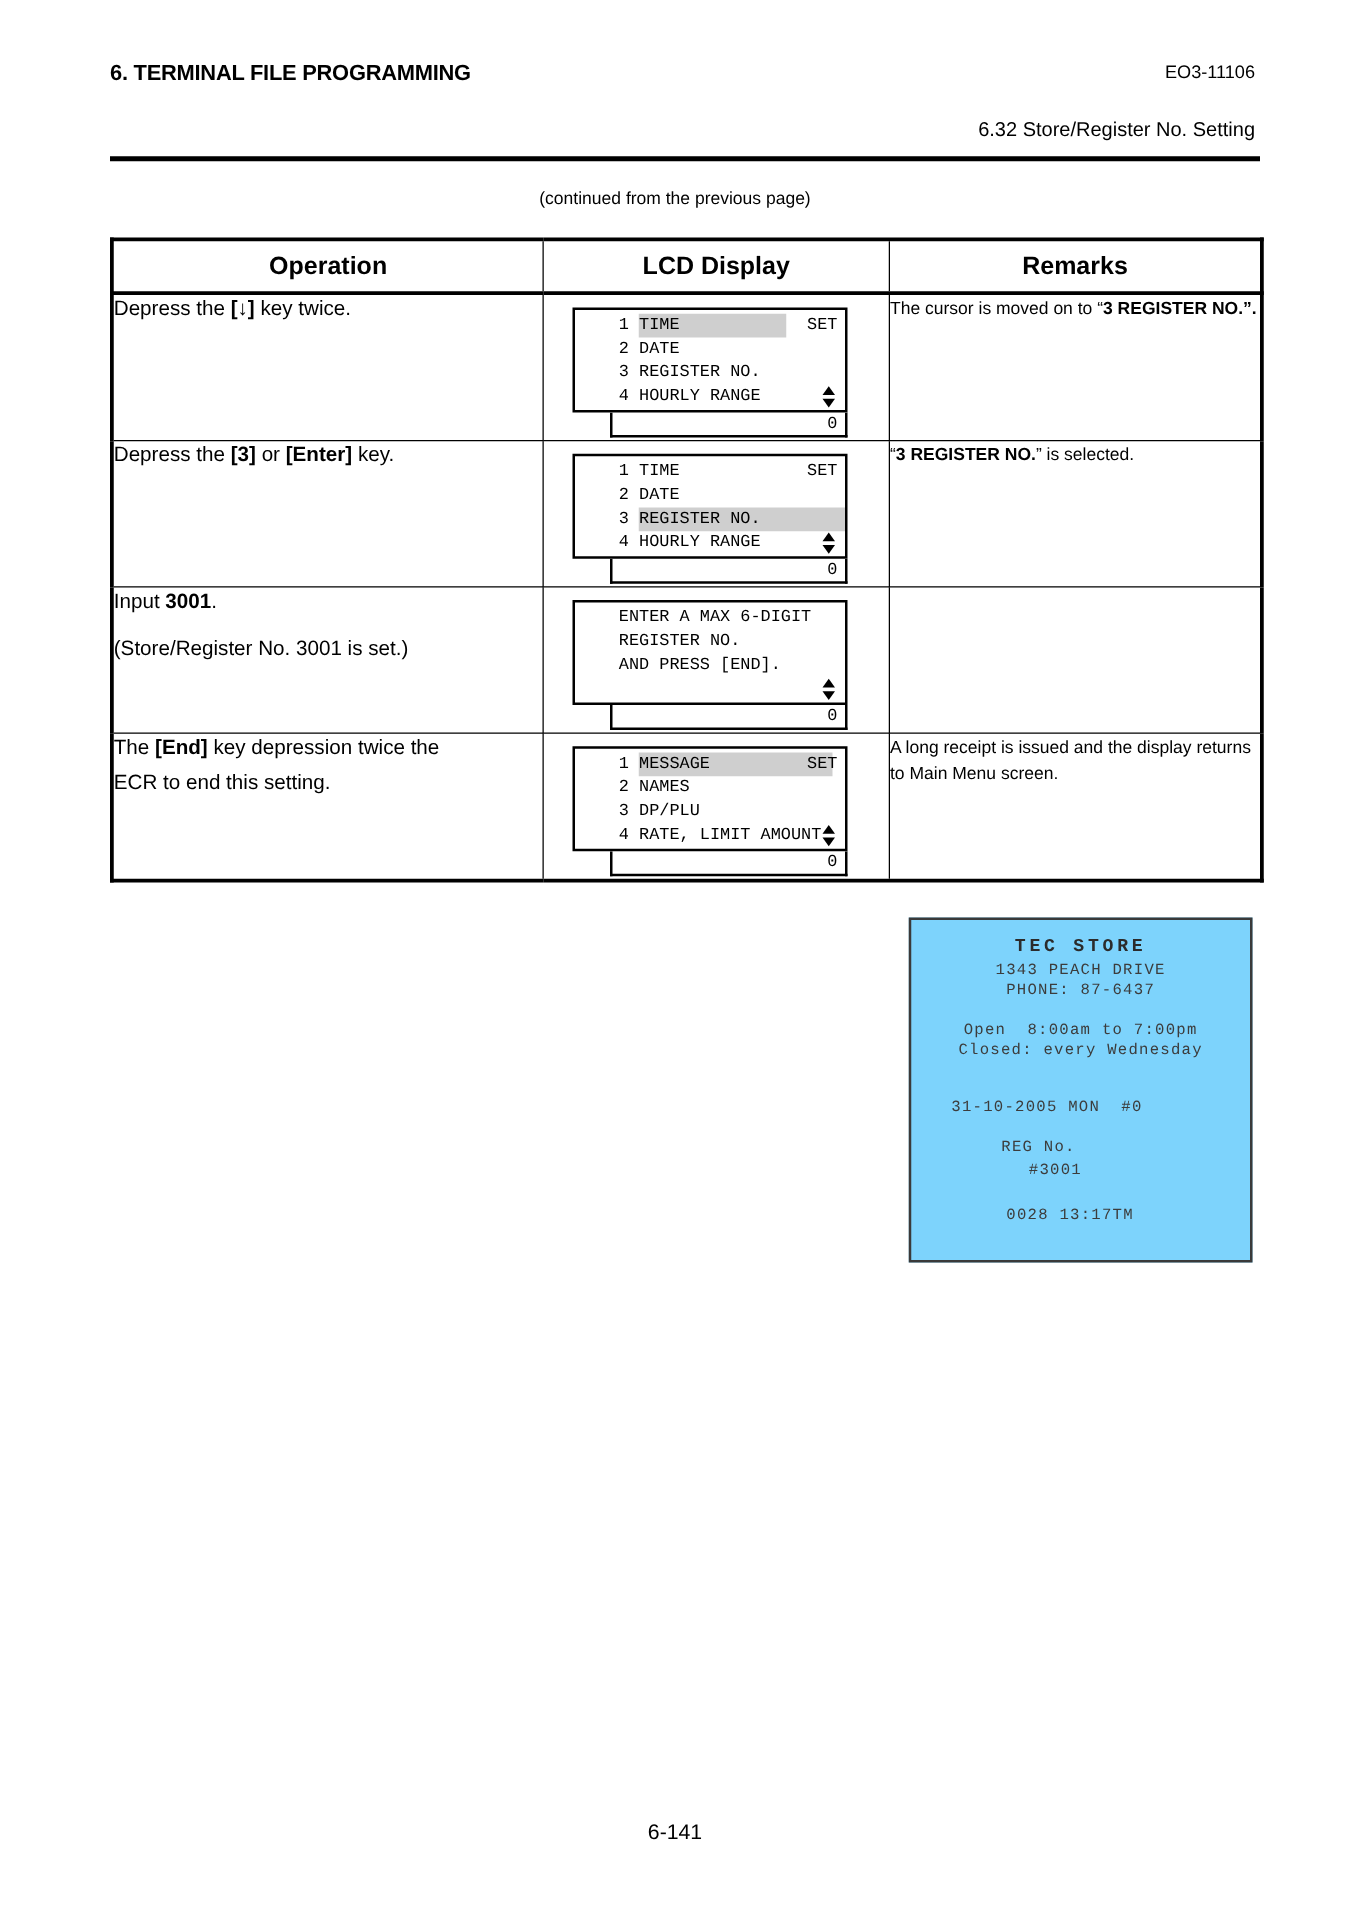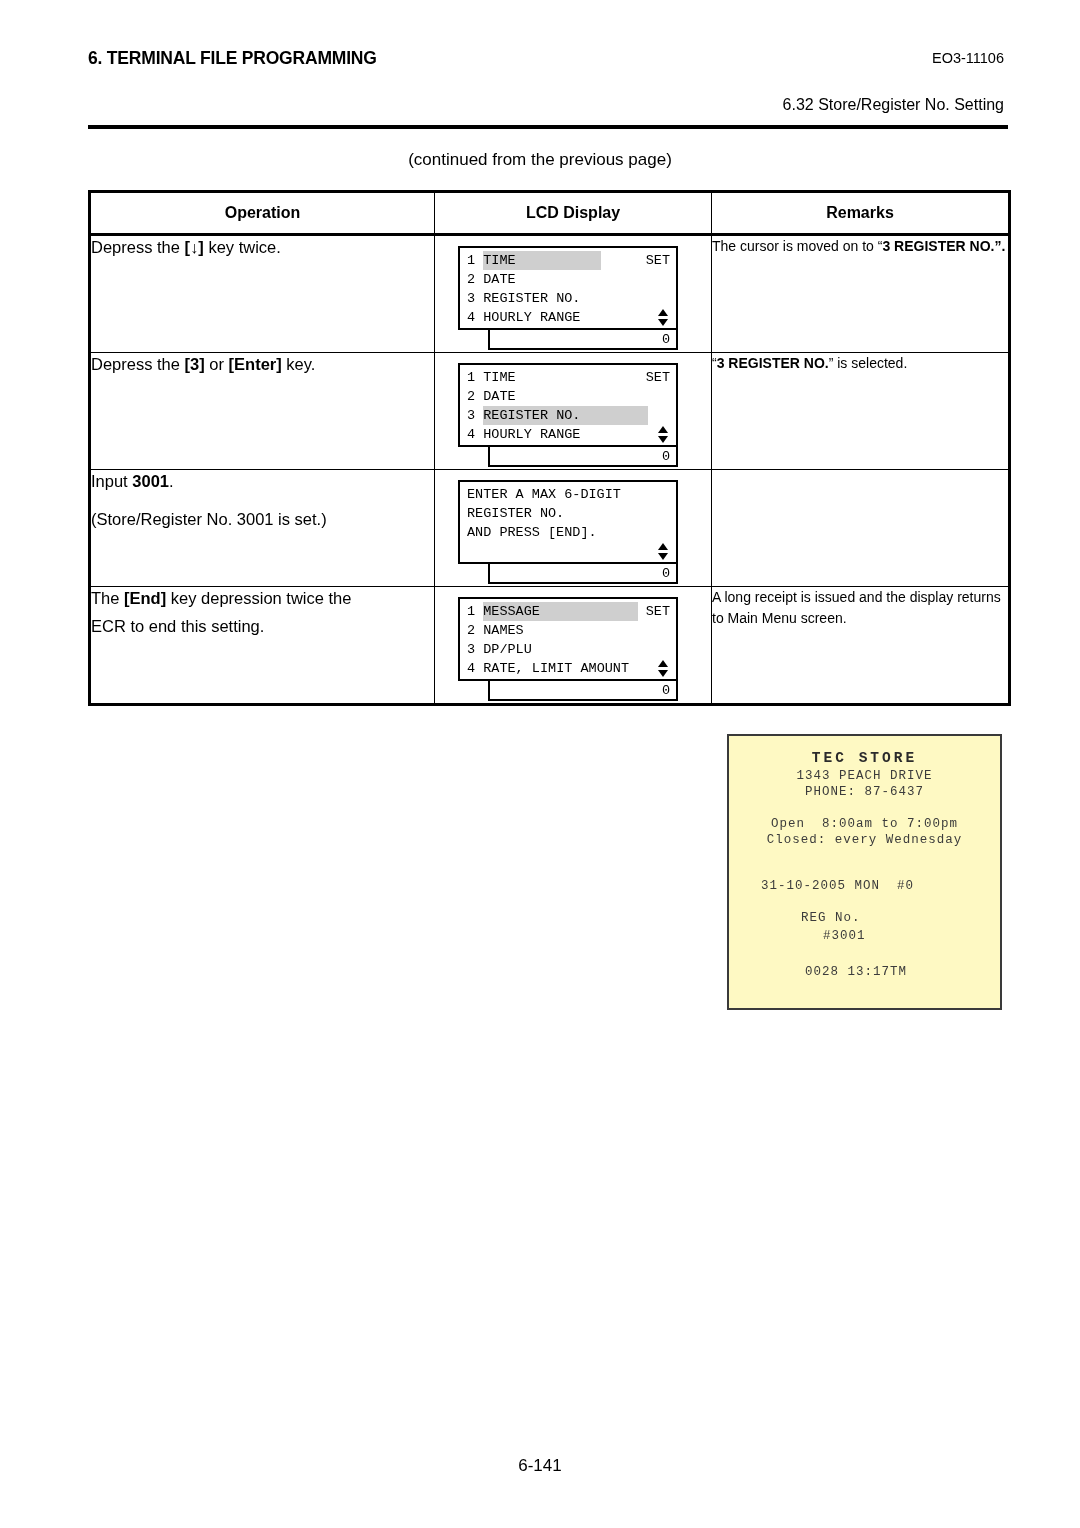--- a/index.html
+++ b/index.html
@@ -53,21 +53,21 @@
     background: #000;
   }
 
   
   #continued-note {
     position: absolute;
     left: 0;
     top: 150px;
     width: 1080px;
     text-align: center;
-    font-size: 17px;
+    font-size: 14px;
   }
 
   
   #op-table {
     position: absolute;
     left: 88px;
     top: 190px;
     width: 920px;
     border-collapse: collapse;
     table-layout: fixed;
@@ -79,21 +79,21 @@
   #op-table th,
   #op-table td {
     border: 1px solid #000;
     vertical-align: top;
     padding: 0;
   }
   #op-table thead th {
     border-top: 3px solid #000;
     border-bottom: 3px solid #000;
     text-align: center;
-    font-size: 16px;
+    font-size: 20px;
     font-weight: bold;
     height: 40px;
     line-height: 40px;
   }
   #op-table th:first-child,
   #op-table td:first-child { border-left: 3px solid #000; }
   #op-table th:last-child,
   #op-table td:last-child  { border-right: 3px solid #000; }
   #op-table tbody tr:last-child td { border-bottom: 3px solid #000; }
 
@@ -131,21 +131,21 @@
   }
   .lcd-line {
     position: relative;
     height: 19px;
     line-height: 19px;
     font-family: "Liberation Mono", "DejaVu Sans Mono", monospace;
     font-size: 13.5px;
     white-space: pre;
     padding-left: 7px;
   }
-  .lcd-lines { padding-top: 3px; }
+  .lcd-lines { padding-top: 3px; padding-left: 28px; }
   .lcd-idx { display: inline-block; }
   .lcd-hl {
     background: #cfcfcf;
     display: inline-block;
   }
   .lcd-set {
     position: absolute;
     right: 6px;
     top: 0;
     font-family: "Liberation Mono", "DejaVu Sans Mono", monospace;
@@ -189,21 +189,21 @@
 
   
   #receipt {
     position: absolute;
     left: 727px;
     top: 734px;
     width: 275px;
     height: 276px;
     border: 2px solid #3a3a3a;
     box-sizing: border-box;
-    background: #fef9c3;
+    background: #7dd3fc;
     font-family: "Liberation Mono", "DejaVu Sans Mono", monospace;
     font-size: 12.5px;
     color: #3c3c3c;
     line-height: 16px;
   }
   #receipt .r-line { white-space: pre; }
   #receipt .r-store {
     text-align: center;
     font-size: 14.5px;
     letter-spacing: 3px;

